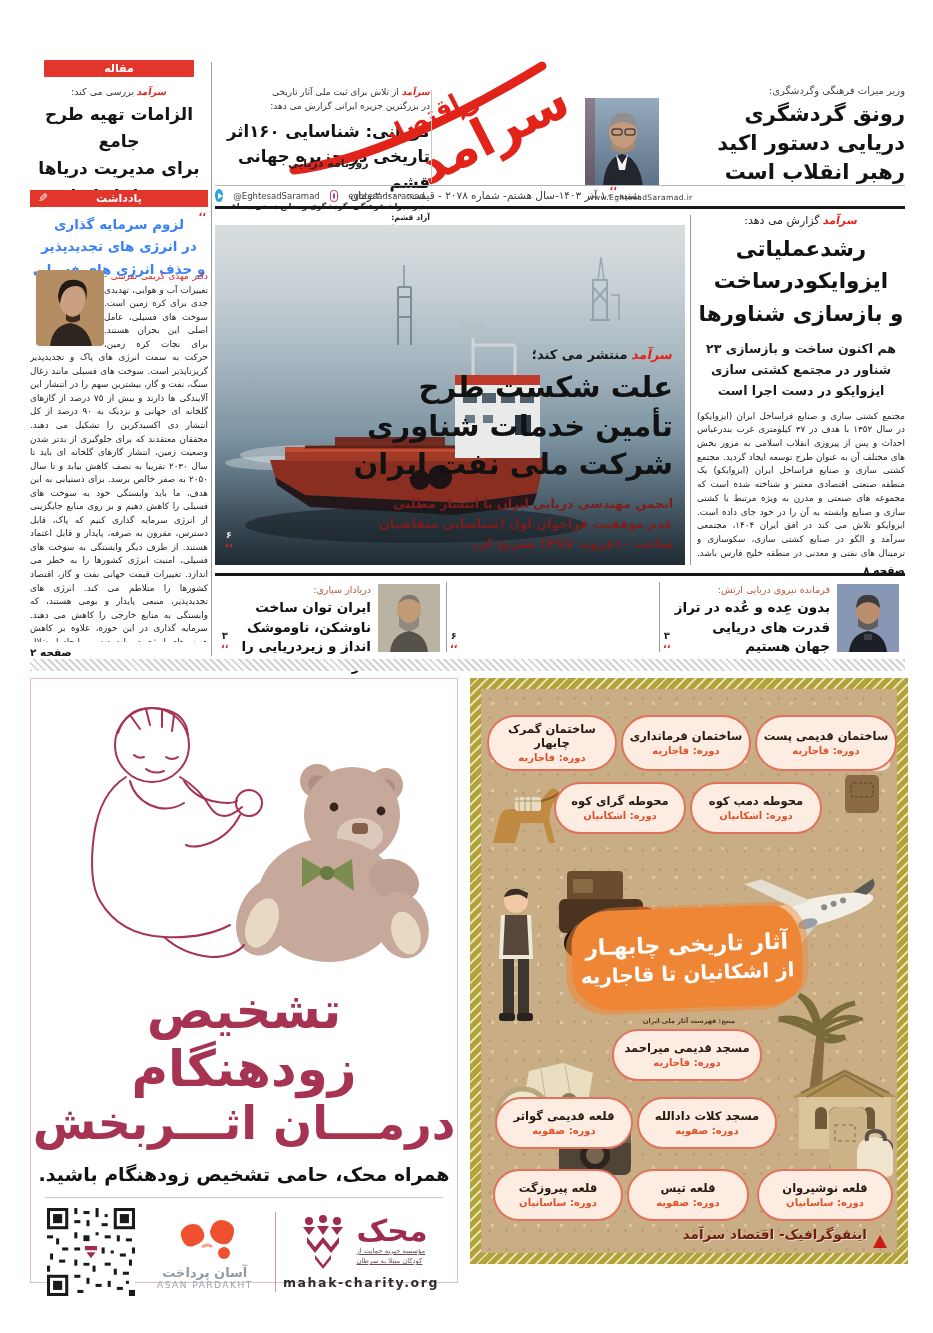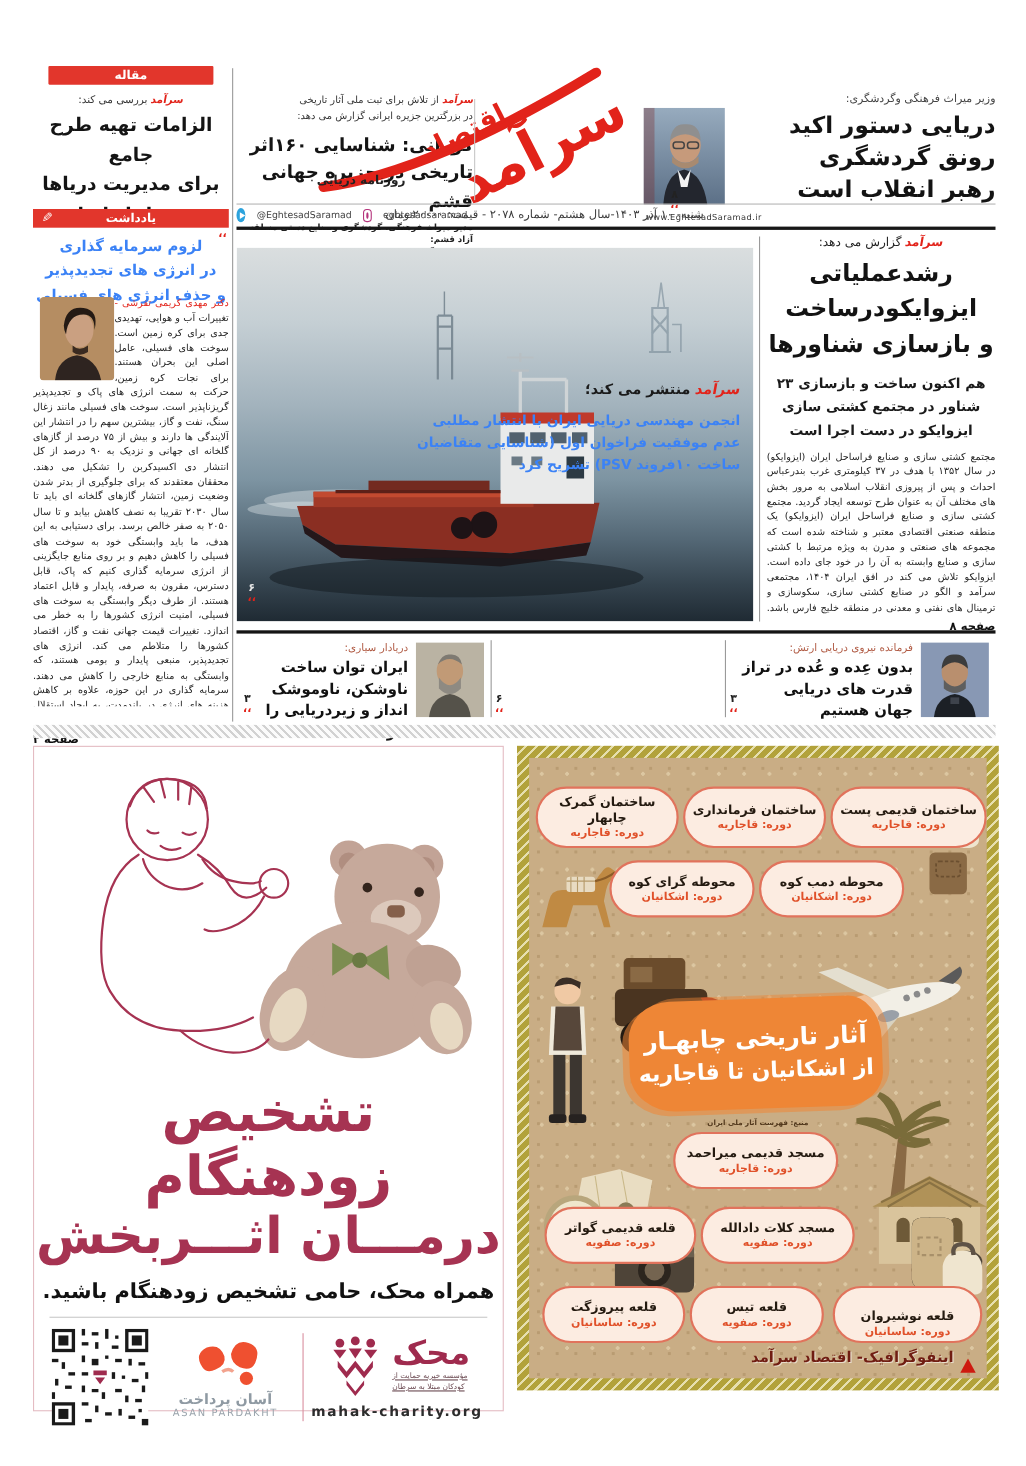--- a/index.html
+++ b/index.html
@@ -39,27 +39,27 @@
   .social .h{font-size:8.5px;color:#444;}
   .tg{width:13px;height:13px;border-radius:50%;background:#2ca3dd;display:inline-flex;align-items:center;justify-content:center;}
   .tg b{width:0;height:0;border-top:3px solid transparent;border-bottom:3px solid transparent;border-left:5px solid #fff;margin-left:2px;}
   .ig{width:12px;height:12px;border:1.6px solid #b5347c;border-radius:3.5px;position:relative;}
   .ig::after{content:"";position:absolute;inset:2px;border:1.4px solid #b5347c;border-radius:50%;}
   
   .note-title{left:30px;top:213px;width:178px;text-align:center;font-size:13.5px;font-weight:bold;color:#3b82f6;line-height:1.65;position:absolute;}
   .note-body{left:30px;top:270px;width:178px;height:372px;overflow:hidden;font-size:8.8px;color:#1c1c1c;line-height:1.54;text-align:justify;position:absolute;}
   .note-body .aphoto{float:left;width:68px;height:76px;margin-left:6px;margin-bottom:3px;border-radius:4px;overflow:hidden;}
   .note-body .auth{color:#e2231a;font-weight:normal;}
-  .note-pgref{left:30px;top:646px;font-size:10.5px;font-weight:bold;color:#111;position:absolute;margin-top:20px;}
+  .note-pgref{left:30px;top:646px;font-size:10.5px;font-weight:bold;color:#111;position:absolute;}
   
   .mainphoto{left:215px;top:225px;width:470px;height:340px;overflow:hidden;position:absolute;}
   .hero-text{position:absolute;right:12px;top:122px;width:330px;text-align:right;}
   .hero-kick{font-size:13px;color:#1a1a1a;font-weight:bold;}
   .hero-ttl{font-size:29px;font-weight:800;color:#121212;line-height:1.33;margin-top:6px;letter-spacing:-.5px;}
-  .hero-sub{font-size:12.5px;font-weight:bold;color:#3b82f6;line-height:1.6;margin-top:10px;width:300px;margin-right:0;margin-left:auto;}
+  .hero-sub{font-size:12.5px;font-weight:bold;color:#7f1d1d;line-height:1.6;margin-top:10px;width:300px;margin-right:0;margin-left:auto;}
   .hero-pg{position:absolute;left:10px;bottom:16px;}
   .hero-pg b{color:#e6e6e6;}
   
   .rcol{left:697px;top:214px;width:208px;text-align:center;position:absolute;}
   .rcol .kick{font-size:11px;color:#222;}
   .rcol .ttl{font-size:21.5px;font-weight:800;color:#131313;line-height:1.5;margin-top:6px;letter-spacing:-.5px;}
   .rcol .sub{font-size:12.5px;font-weight:bold;color:#1a1a1a;line-height:1.7;margin-top:8px;}
   .rcol .body{font-size:8.8px;color:#222;line-height:1.56;text-align:justify;margin-top:8px;height:150px;overflow:hidden;}
   .rcol .pgref{text-align:right;font-size:10.5px;font-weight:bold;color:#111;margin-top:4px;}
   
@@ -177,22 +177,22 @@
         <ellipse cx="38" cy="34" rx="14" ry="16" fill="#c69a7b"></ellipse>
         <path d="M24 30 Q26 14 38 15 Q51 14 52 30 Q45 24 38 24 Q30 24 24 30Z" fill="#8f8f8f"></path>
         <path d="M26 44 Q38 56 50 44 L50 50 Q38 60 26 50Z" fill="#a88a70"></path>
         <rect x="27" y="31" width="10" height="6" rx="2.5" fill="none" stroke="#444" stroke-width="1.4"></rect>
         <rect x="40" y="31" width="10" height="6" rx="2.5" fill="none" stroke="#444" stroke-width="1.4"></rect>
       </svg>
     </div>
     <div class="txt">
       <div class="kick">وزیر میراث فرهنگی وگردشگری:</div>
       <div class="ttl">
+        <div>رونق گردشگری</div>
         <div>دریایی دستور اکید</div>
-        <div>رونق گردشگری</div>
         <div>رهبر انقلاب است</div>
       </div>
     </div>
     <span class="pgmark pg">
         <b>۸</b>
         <i>،،</i>
       </span>
     <div class="site">www.EghtesadSaramad.ir</div>
   </div>
 
@@ -280,20 +280,25 @@
         <path d="M250 112 L266 112 M258 104 L258 96 M246 100 L270 100" stroke="#b8bfc3" stroke-width="2" fill="none"></path>
         <rect x="120" y="212" width="110" height="10" fill="#732a20"></rect>
         <path d="M90 222 L240 222" stroke="#5d2018" stroke-width="3"></path>
         <circle cx="225" cy="252" r="12" fill="#1d1316"></circle>
         <circle cx="205" cy="255" r="10" fill="#1d1316"></circle>
       </g>
       <ellipse cx="200" cy="300" rx="170" ry="18" fill="#141b21" opacity=".55"></ellipse>
     </svg>
     <div class="hero-text">
       <div class="hero-kick"><span class="brandword">سرآمد</span> <span>منتشر می کند؛</span></div>
+      <div class="hero-ttl">
+        <div>علت شکست طرح</div>
+        <div>تأمین خدمات شناوری</div>
+        <div>شرکت ملی نفت ایران</div>
+      </div>
       <div class="hero-sub">انجمن مهندسی دریایی ایران با انتشار مطلبی عدم موفقیت فراخوان اول (شناسایی متقاضیان ساخت ۱۰فروند PSV) تشریح کرد</div>
     </div>
     <span class="pgmark hero-pg">
         <b>۶</b>
         <i>،،</i>
       </span>
   </div>
 
   <div class="vrule" style="left:690px;top:215px;height:350px;"></div>
   <div class="rcol">
@@ -616,21 +621,21 @@
           <span class="er">دوره: قاجاریه</span>
         </div>
       <div class="pill" style="right:120px;top:408px;width:140px;height:52px;">
           <span class="nm">مسجد کلات دادالله</span>
           <span class="er">دوره: صفویه</span>
         </div>
       <div class="pill" style="right:264px;top:408px;width:138px;height:52px;">
           <span class="nm">قلعه قدیمی گواتر</span>
           <span class="er">دوره: صفویه</span>
         </div>
-      <div class="pill" style="right:4px;top:480px;width:136px;height:52px;justify-content:flex-end;">
+      <div class="pill" style="right:4px;top:480px;width:136px;height:52px;">
           <span class="nm">قلعه نوشیروان</span>
           <span class="er">دوره: ساسانیان</span>
         </div>
       <div class="pill" style="right:148px;top:480px;width:122px;height:52px;">
           <span class="nm">قلعه تیس</span>
           <span class="er">دوره: صفویه</span>
         </div>
       <div class="pill" style="right:274px;top:480px;width:130px;height:52px;">
           <span class="nm">قلعه پیروزگت</span>
           <span class="er">دوره: ساسانیان</span>

